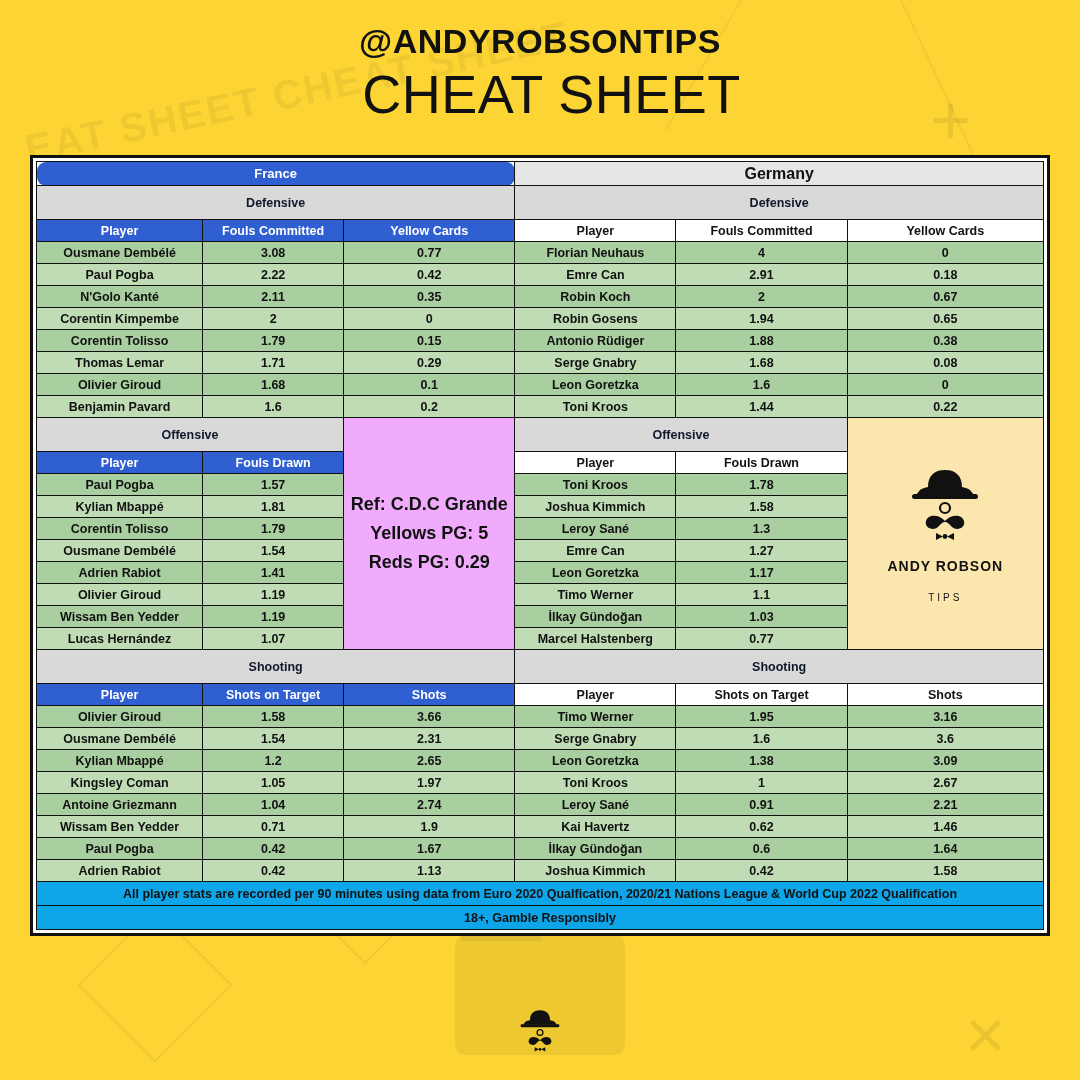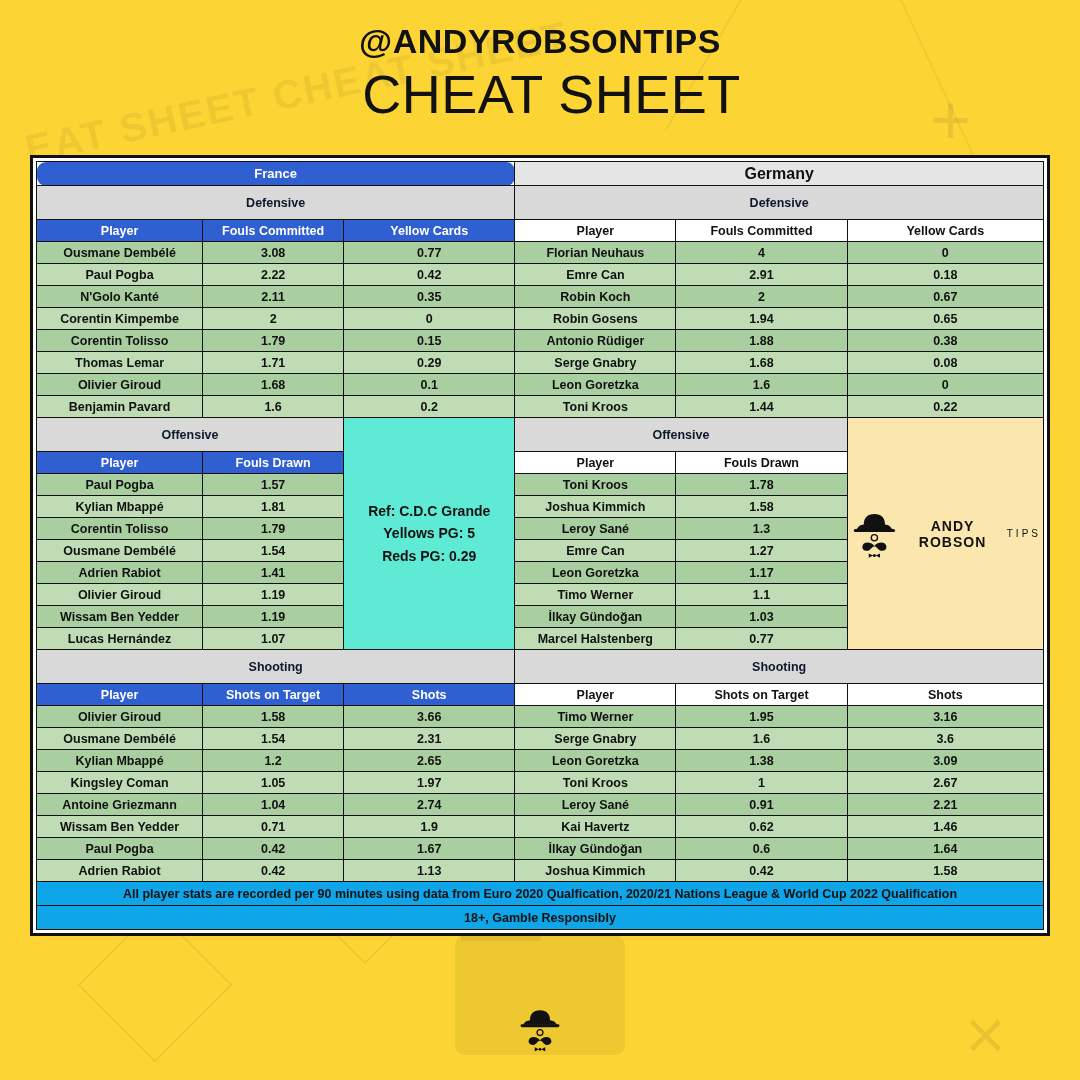--- a/index.html
+++ b/index.html
@@ -55,27 +55,27 @@
   td { border: 1px solid #111; font-size: 12.5px; font-weight: 700; text-align: center; color: #111;
        height: 22px; padding: 0 2px; }
   .country { background: #2F5FD0; color: #fff; font-size: 13px; height: 24px; border-radius: 9px; }
   .country-alt { background: #e5e5e5; color: #111; font-size: 16px; height: 24px; }
   .section { background: #D9D9D9; color: #0f172a; height: 34px; }
   .hdr-blue { background: #2F5FD0; color: #fff; }
   .hdr-white { background: #fff; color: #111; }
   .cell-green { background: #A9CFA0; }
   .cell-green-alt { background: #BFDCB5; }
   .ref-box {
-    background: #5eead4; font-size: 14px; font-weight: 700; line-height: 1.6;
+    background: #f0abfc; font-size: 18px; font-weight: 700; line-height: 1.6;
     vertical-align: middle;
   }
   .logo-box { background: #FBE7AE; vertical-align: middle; }
   .footnote { background: #0ea5e9; font-size: 12.5px; height: 24px; }
 
-  .logo-wrap { display: flex; flex-direction: row; align-items: center; gap: 18px; }
+  .logo-wrap { display: flex; flex-direction: column; align-items: center; gap: 18px; }
   .logo-name { font-size: 14px; font-weight: 800; letter-spacing: 1px; }
   .logo-sub { font-size: 10px; font-weight: 400; letter-spacing: 3px; }
 
   .footer-logo {
     position: absolute; left: 0; right: 0; bottom: 22px;
     display: flex; flex-direction: column; align-items: center;
   }
 </style>
 </head>
 <body>

